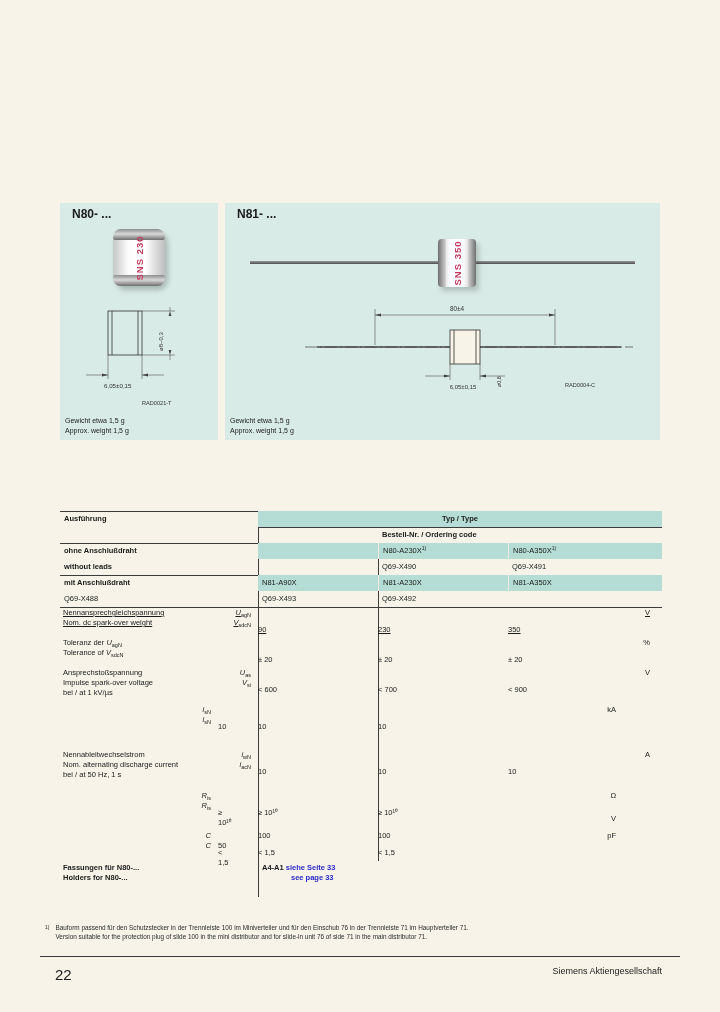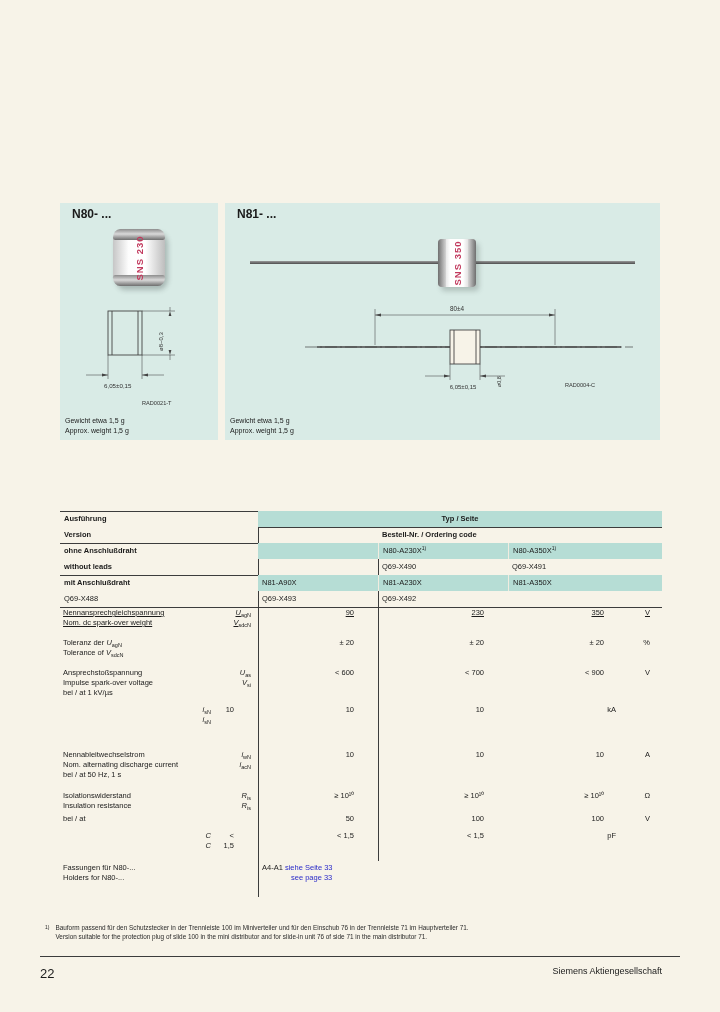--- a/index.html
+++ b/index.html
@@ -57,35 +57,35 @@
   .bold{font-weight:bold;}
   .band{grid-column:2/5;background:#b6ddd5;text-align:center;font-weight:bold;}
   sup{font-size:5px;vertical-align:super;line-height:0;}
 
   .prow{position:absolute;left:0;width:602px;display:grid;
         grid-template-columns:158px 40px 120px 130px 120px 34px;}
   .plabel{padding:1px 0 0 3px;line-height:10px;white-space:nowrap;}
   .psym{padding-top:1px;text-align:right;padding-right:7px;line-height:10px;}
   .psym i{font-style:italic;}
   .psym sub,.plabel sub{font-size:5.5px;vertical-align:-2px;line-height:0;}
-  .pv{padding-top:1px;text-align:right;padding-right:24px;line-height:10px;}
+  .pv{padding-top:18px;text-align:left;padding-right:24px;line-height:10px;}
   .pu{padding-top:1px;text-align:right;padding-right:12px;line-height:10px;}
   .second{margin-top:13px;}
 
-  .holders{position:absolute;left:0;top:350px;width:602px;height:36px;line-height:10px;}
+  .holders{position:absolute;left:0;top:350px;width:602px;height:36px;line-height:10px;font-weight:bold;}
   .hold-label{position:absolute;left:3px;top:2px;}
   .hold-val{position:absolute;left:202px;top:2px;}
   .link{color:#2a2ac8;cursor:pointer;}
 
   
   .footnote{position:absolute;left:45px;top:923px;width:630px;font-size:6.4px;line-height:9px;color:#2a2a2a;}
   .footnote .fn-sup{font-size:5px;vertical-align:super;margin-right:6px;}
   .fn-text{display:inline-block;vertical-align:top;width:610px;}
   .footrule{position:absolute;left:40px;top:956px;width:640px;height:1px;background:#3c3c3c;}
-  .pageno{position:absolute;left:40px;top:966px;font-size:13px;}
+  .pageno{position:absolute;left:55px;top:966px;font-size:15px;}
   .company{position:absolute;right:58px;top:966px;font-size:9px;}
 </style>
 </head>
 <body>
 
 <div class="page">
 
 
   <div class="panel p-left">
     <div class="ptitle">N80- ...</div>
@@ -178,26 +178,23 @@
     <div class="hl" style="left:0;top:0;width:602px;"></div>
     <div class="hl" style="left:198px;top:16px;width:404px;"></div>
     <div class="hl" style="left:0;top:32px;width:602px;"></div>
     <div class="hl" style="left:0;top:64px;width:602px;"></div>
     <div class="hl" style="left:0;top:96px;width:602px;"></div>
     <div class="vl" style="left:198px;top:0;height:386px;"></div>
     <div class="vl" style="left:318px;top:32px;height:318px;"></div>
 
     <div class="vrow" style="top:0;">
       <div class="vc bold">Ausführung</div>
-      <div class="band">Typ / Seite</div>
-    </div>
-
-    <div class="vrow" style="top:16px;">
-      <div class="vc bold">Version</div>
-    </div>
+      <div class="band">Typ / Type</div>
+    </div>
+
     <div class="bold" style="position:absolute;left:322px;top:16px;line-height:16px;">Bestell-Nr. / Ordering code</div>
 
     <div class="vrow" style="top:32px;">
       <div class="vc bold">ohne Anschlußdraht</div>
       <div class="vc teal"></div>
       <div class="vc teal gap">
         <span>N80-A230X</span><sup>1)</sup>
       </div>
       <div class="vc teal gap">
         <span>N80-A350X</span><sup>1)</sup>
@@ -285,25 +282,20 @@
         <div><i>i</i><sub>wN</sub></div>
         <div><i>i</i><sub>acN</sub></div>
       </div>
       <div class="pv">10</div>
       <div class="pv">10</div>
       <div class="pv">10</div>
       <div class="pu">A</div>
     </div>
 
     <div class="prow" style="top:279px;height:40px;">
-      <div class="plabel">
-        <div>Isolationswiderstand</div>
-        <div>Insulation resistance</div>
-        <div class="second" style="margin-top:3px;">bei / at</div>
-      </div>
       <div class="psym">
         <div><i>R</i><sub>is</sub></div>
         <div><i>R</i><sub>is</sub></div>
       </div>
       <div class="pv">
         <div>≥ 10¹⁰</div>
           <div class="second">50</div>
       </div>
       <div class="pv">
         <div>≥ 10¹⁰</div>

